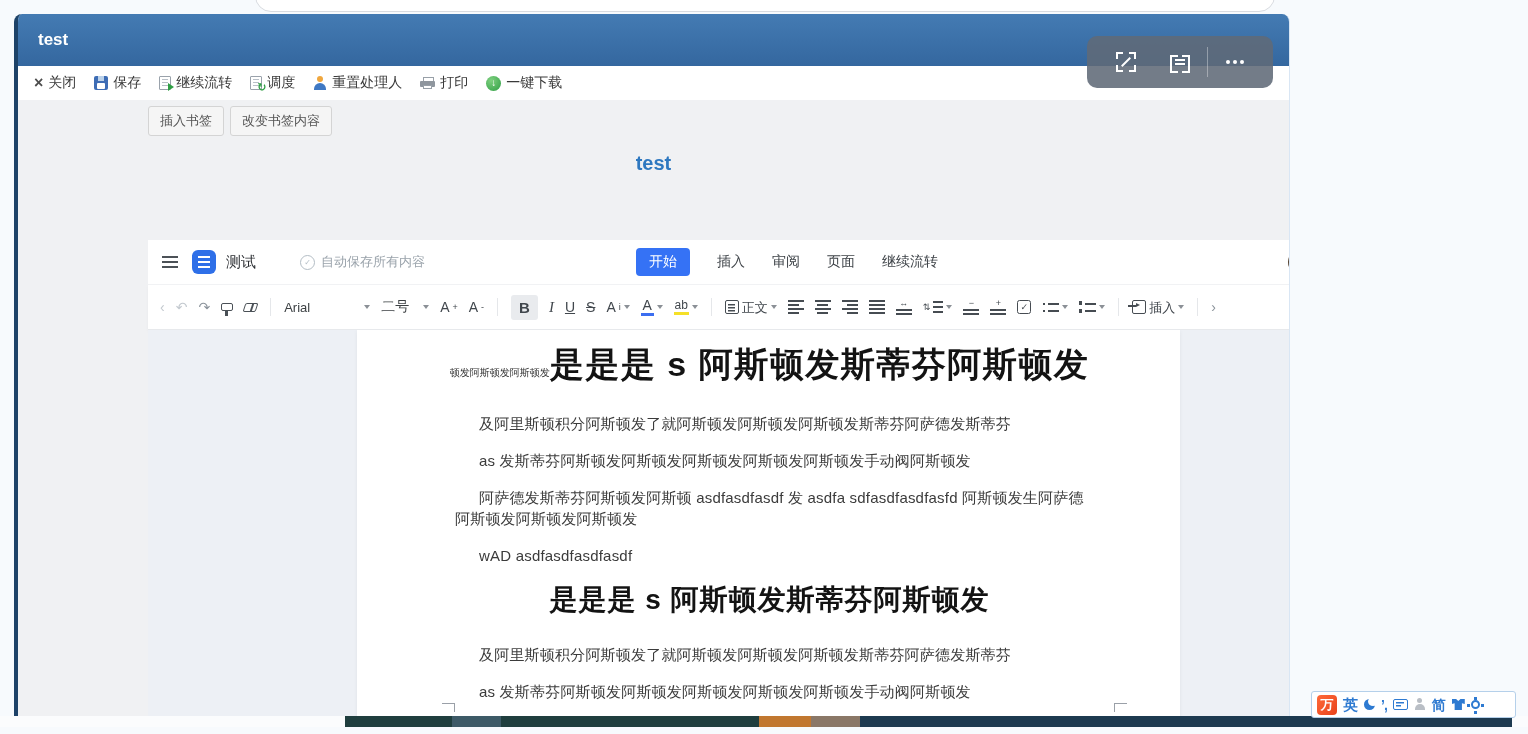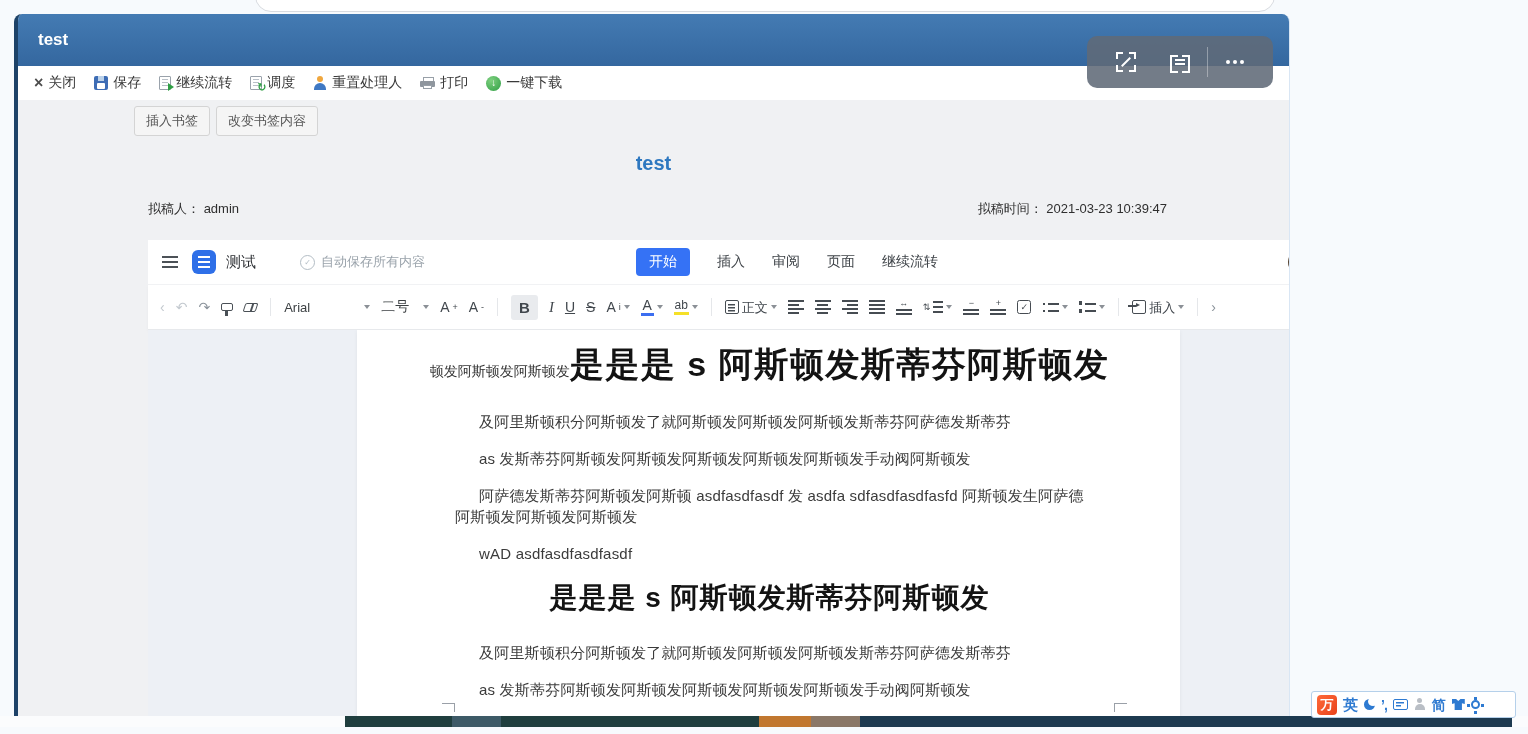--- a/index.html
+++ b/index.html
@@ -52,21 +52,21 @@
   .fs .br{right:0;bottom:0;border-right:2px solid #fff;border-bottom:2px solid #fff;}
   .fs .diag{position:absolute;left:9px;top:4px;width:2px;height:12px;background:#fff;transform:rotate(45deg);}
   .cap{position:relative;width:20px;height:20px;}
   .cap::before{content:"";position:absolute;left:0;top:3px;width:6px;height:14px;border:2px solid #fff;border-right:none;}
   .cap::after{content:"";position:absolute;right:0;top:3px;width:6px;height:14px;border:2px solid #fff;border-left:none;}
   .cap .lines{position:absolute;left:5px;top:7px;width:10px;height:6px;
     background:linear-gradient(#fff 0 2px,transparent 2px 4px,#fff 4px 6px);}
   .dots{width:4px;height:4px;border-radius:50%;background:#fff;box-shadow:-7px 0 0 #fff,7px 0 0 #fff;}
   
   .content{position:absolute;top:86px;left:0;right:0;bottom:0;}
-  .bkrow{position:absolute;left:116px;top:6px;display:flex;gap:6px;}
+  .bkrow{position:absolute;left:130px;top:6px;display:flex;gap:6px;}
   .bkbtn{padding:5px 11px;border:1px solid #d4d4d4;border-radius:3px;background:#f5f5f5;color:#555;font-size:13px;cursor:pointer;}
   .doctitle{position:absolute;left:0;right:0;top:52px;text-align:center;font-size:20px;font-weight:bold;color:#2e78c0;}
   .metarow{position:absolute;left:130px;right:122px;top:100px;display:flex;justify-content:space-between;
     font-size:13px;color:#2f2f2f;}
   
   .editor{position:absolute;left:130px;width:1240px;top:140px;bottom:0;background:#fff;display:flex;flex-direction:column;}
   .edheader{height:44px;display:flex;align-items:center;padding:0 14px;position:relative;flex:0 0 44px;}
   .hamb{width:16px;height:12px;background:linear-gradient(#4c5257 0 2px,transparent 2px 5px,#4c5257 5px 7px,transparent 7px 10px,#4c5257 10px 12px);cursor:pointer;}
   .docicon{width:24px;height:24px;border-radius:6px;background:#2e6fe8;margin-left:14px;position:relative;}
   .docicon::after{content:"";position:absolute;left:6px;top:6px;width:12px;height:12px;
@@ -132,21 +132,21 @@
     border-bottom:2.6px solid transparent;border-left:4px solid #464c52;}
   .brush{width:12px;height:8px;border:1.6px solid #4a5056;border-radius:2px;position:relative;margin-bottom:5px;top:2px;}
   .brush::after{content:"";position:absolute;left:3px;top:7px;width:3px;height:5px;background:#4a5056;}
   .eraser{width:13px;height:9px;border:1.6px solid #4a5056;border-radius:2px;transform:skewX(-18deg);position:relative;}
   .eraser::after{content:"";position:absolute;left:6px;top:0;bottom:0;width:1.6px;background:#4a5056;}
   
   .eddoc{flex:1;background:#edf0f5;position:relative;overflow:hidden;}
   .page{position:absolute;left:209px;top:0;bottom:-30px;width:823px;background:#fff;
     box-shadow:0 1px 4px rgba(0,0,0,0.06);padding:12px 96px 0 98px;}
   .h1line{text-align:center;margin:0 -45px 18px -45px;white-space:nowrap;line-height:44px;}
-  .h1line .pre{font-size:14px;color:#333;}
+  .h1line .pre{font-size:10px;color:#333;}
   .h1line .big{font-size:34px;font-weight:bold;color:#131313;letter-spacing:1.5px;}
   .para{font-size:15px;color:#3b3b3b;line-height:21px;margin:0 0 16px;text-indent:24px;letter-spacing:0.2px;}
   .h2line{font-size:28px;font-weight:bold;color:#131313;text-align:center;margin:14px 0 26px;white-space:nowrap;
     line-height:36px;letter-spacing:1px;}
   .cm{position:absolute;top:373px;width:13px;height:9px;}
   .cm-l{left:85px;border-top:1px solid #9aa0a8;border-right:1px solid #9aa0a8;}
   .cm-r{left:757px;border-top:1px solid #9aa0a8;border-left:1px solid #9aa0a8;}
   .thumb{position:absolute;right:9px;top:124px;width:7px;height:102px;border-radius:4px;background:#c9cdd3;cursor:pointer;}
   
   .strip{position:absolute;left:0;top:716px;width:1528px;height:11px;background:#fbfcfd;}
@@ -243,30 +243,20 @@
 
   <div class="content">
 
     <div class="bkrow">
       <div class="bkbtn">插入书签</div>
       <div class="bkbtn">改变书签内容</div>
     </div>
 
     <div class="doctitle">test</div>
 
-    <div class="metarow">
-      <div>
-        <span>拟稿人：</span>
-        <span>admin</span>
-      </div>
-      <div>
-        <span>拟稿时间：</span>
-        <span>2021-03-23 10:39:47</span>
-      </div>
-    </div>
 
     <div class="editor">
 
       <div class="edheader">
         <span class="hamb"></span>
         <span class="docicon"></span>
         <span class="docname">测试</span>
         <span class="autosave">
           <span class="as-circle">✓</span>
           <span>自动保存所有内容</span>

